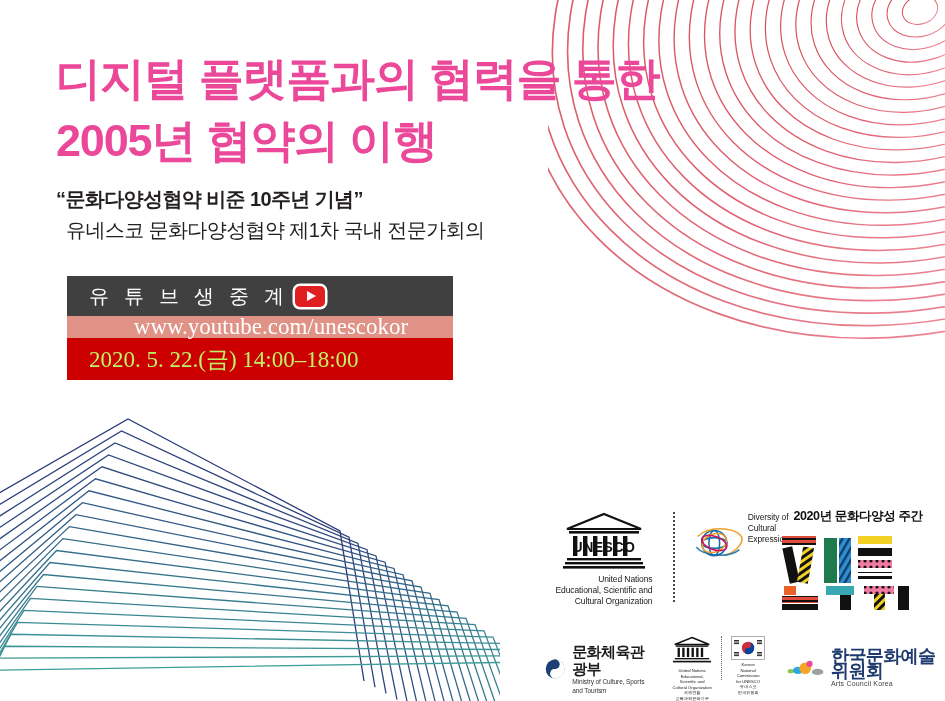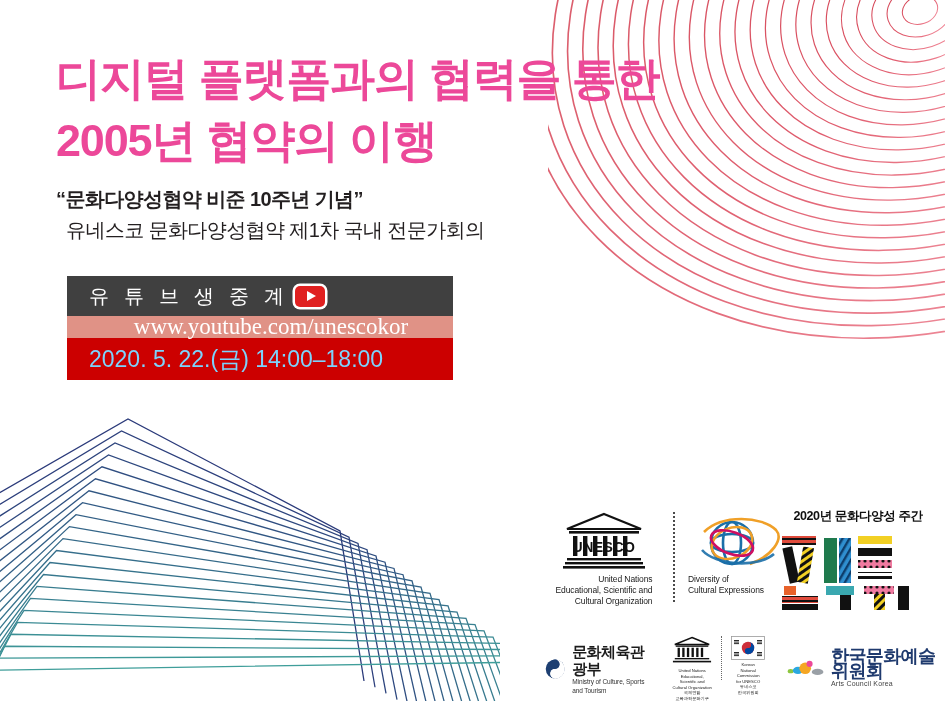--- a/index.html
+++ b/index.html
@@ -130,23 +130,23 @@
     font-size: 23px;
     font-family: "Liberation Serif", "DejaVu Serif", serif;
     letter-spacing: 0px;
   }
   .band-date {
     background: #cc0000;
     height: 42px;
     padding-left: 22px;
   }
   .band-date-text {
-    color: #7dd3fc;
+    color: #bef264;
     font-size: 23px;
-    font-family: Liberation Sans, sans-serif;
+    font-family: Liberation Serif, serif;
   }
 
   
   .logo-row-top {
     position: absolute;
     left: 548px;
     top: 512px;
     display: flex;
     align-items: flex-start;
     z-index: 5;
@@ -166,21 +166,21 @@
     width: 112px;
   }
   .dotted-sep {
     width: 0;
     border-left: 2px dotted #4a4a4a;
     height: 90px;
     margin: 0 13px;
   }
   .diversity-col {
     display: flex;
-    flex-direction: column;
+    flex-direction: row;
     align-items: flex-start;
     width: 105px;
   }
 
   .week-logo {
     position: absolute;
     left: 778px;
     top: 508px;
     width: 160px;
     z-index: 5;

